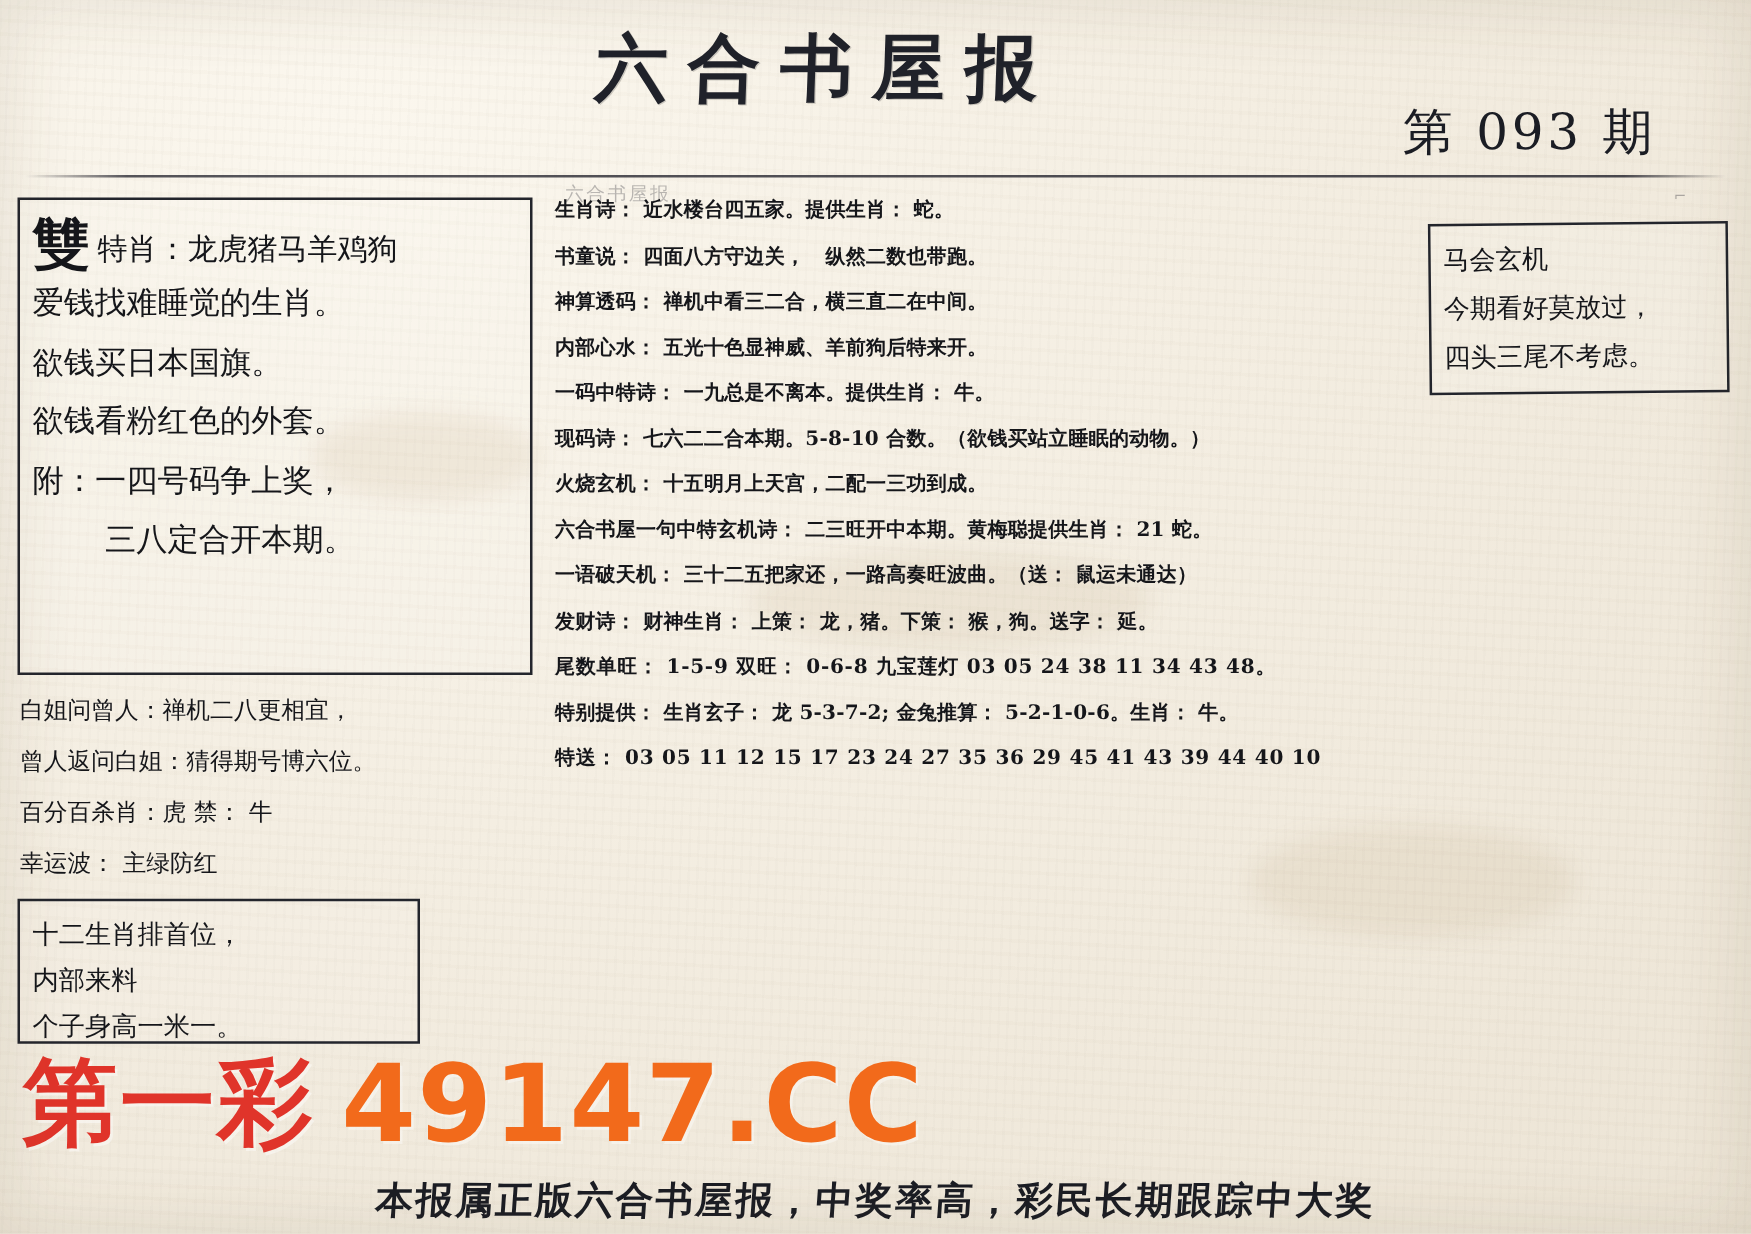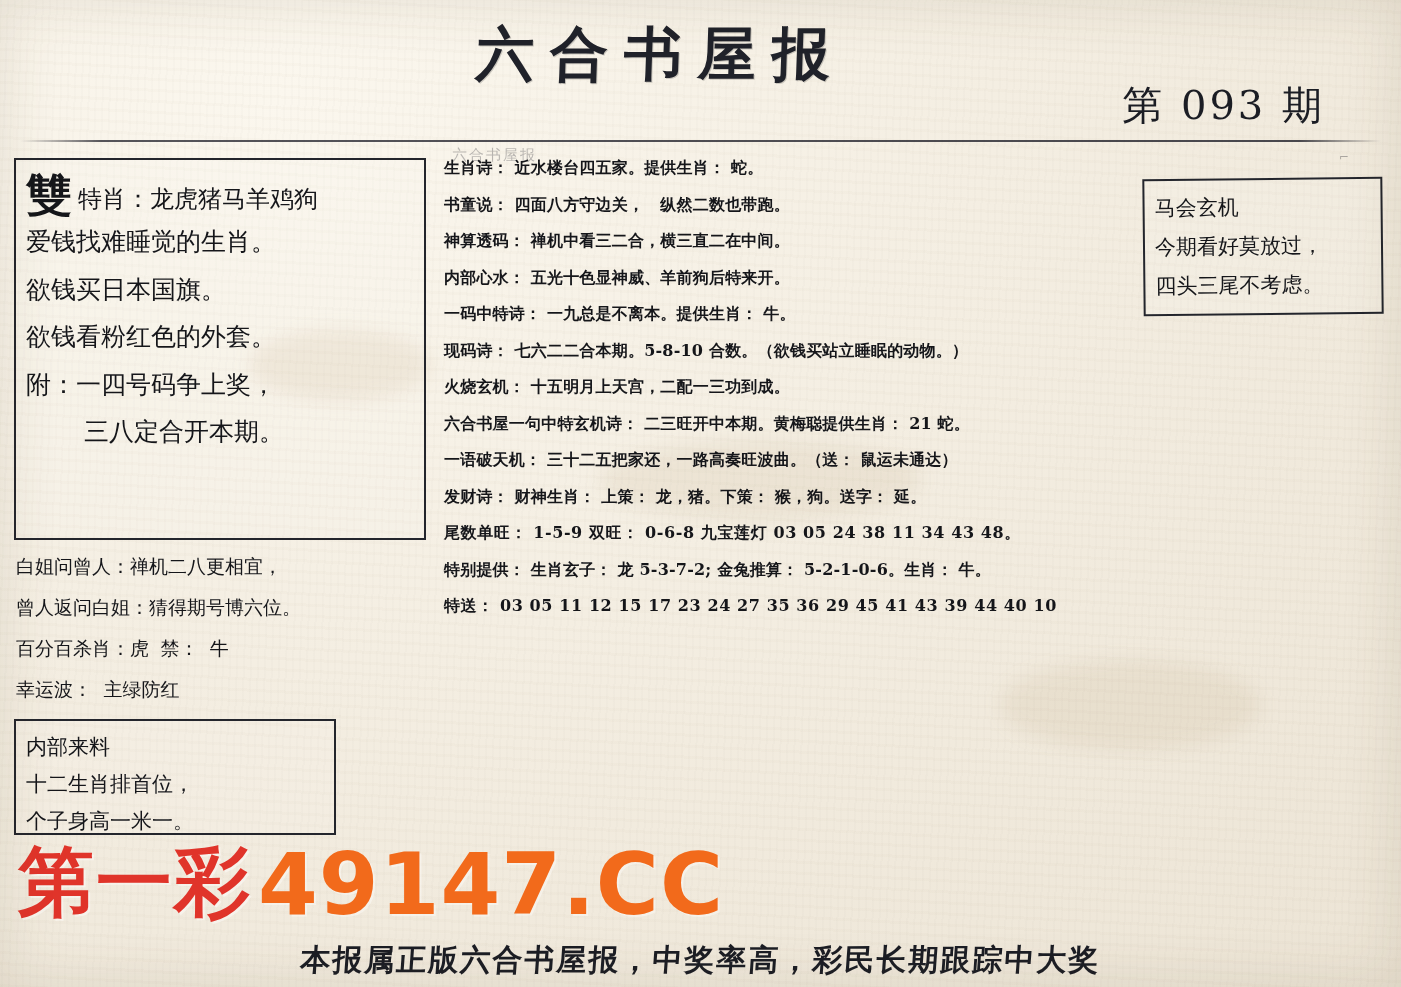--- a/index.html
+++ b/index.html
@@ -116,21 +116,20 @@
     padding-left: 58px;
   }
   .mid-lines {
     margin-top: 8px;
     padding-left: 2px;
   }
   .mid-line {
     font-size: 19px;
     line-height: 2.15;
     white-space: nowrap;
-    font-family: Liberation Mono, monospace;
   }
   .box.bottom-box {
     margin-top: 8px;
     height: 116px;
     box-sizing: border-box;
     width: 322px;
   }
   .bb-line {
     font-size: 21px;
     line-height: 1.75;
@@ -174,21 +173,21 @@
     white-space: nowrap;
   }
 
   
   .watermark {
     position: absolute;
     left: 18px;
     bottom: 52px;
     display: flex;
     align-items: center;
-    gap: 6px;
+    gap: 21px;
     pointer-events: none;
   }
   .wm-red {
     font-size: 76px;
     font-weight: 700;
     color: #e0342a;
     letter-spacing: 2px;
     text-shadow: 2px 2px 0 rgba(255,255,255,0.45);
     font-family: "DejaVu Serif", "Liberation Serif", serif;
   }
@@ -271,22 +270,22 @@
     </div>
 
     <div class="mid-lines">
       <div class="mid-line">白姐问曾人：禅机二八更相宜，</div>
       <div class="mid-line">曾人返问白姐：猜得期号博六位。</div>
       <div class="mid-line">百分百杀肖：虎 禁： 牛</div>
       <div class="mid-line">幸运波： 主绿防红</div>
     </div>
 
     <div class="box bottom-box">
+      <div class="bb-line">十二生肖排首位，</div>
       <div class="bb-line">内部来料</div>
-      <div class="bb-line">十二生肖排首位，</div>
       <div class="bb-line">个子身高一米一。</div>
     </div>
   </div>
 
   <div class="main-col">
     <div class="m-line">生肖诗： 近水楼台四五家。提供生肖： 蛇。</div>
     <div class="m-line">书童说： 四面八方守边关，　纵然二数也带跑。</div>
     <div class="m-line">神算透码： 禅机中看三二合，横三直二在中间。</div>
     <div class="m-line">内部心水： 五光十色显神威、羊前狗后特来开。</div>
     <div class="m-line">一码中特诗： 一九总是不离本。提供生肖： 牛。</div>

